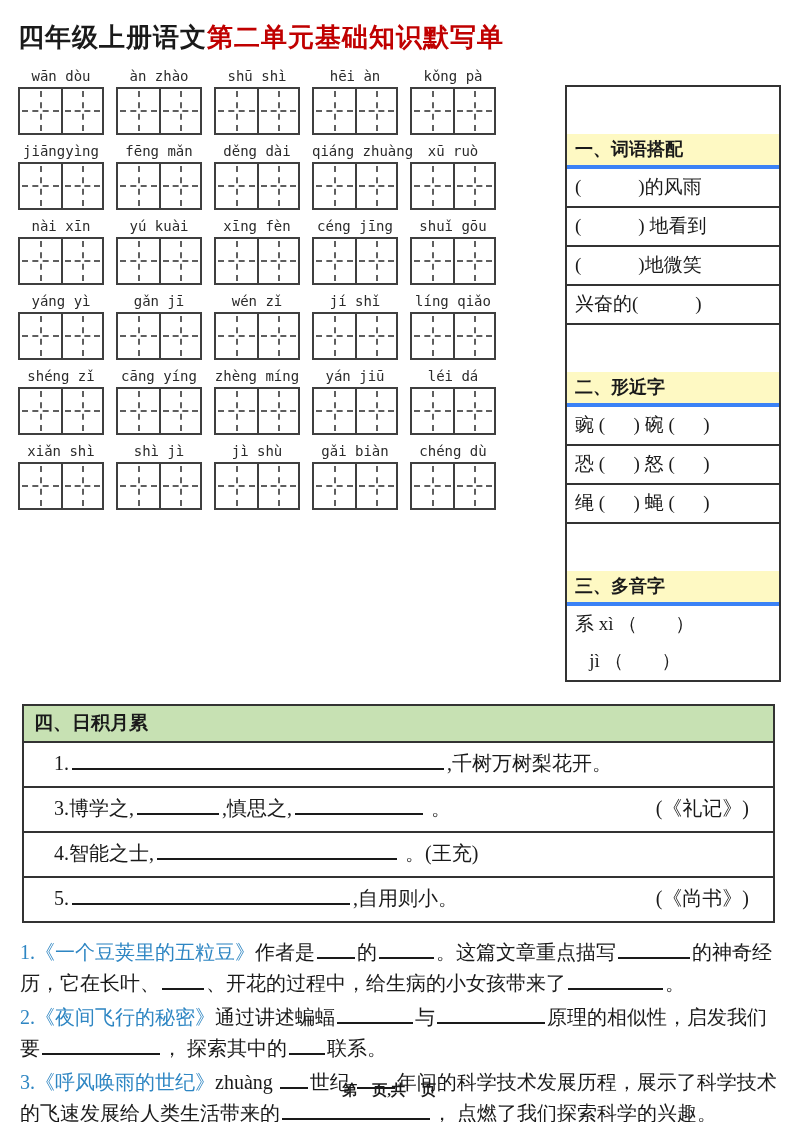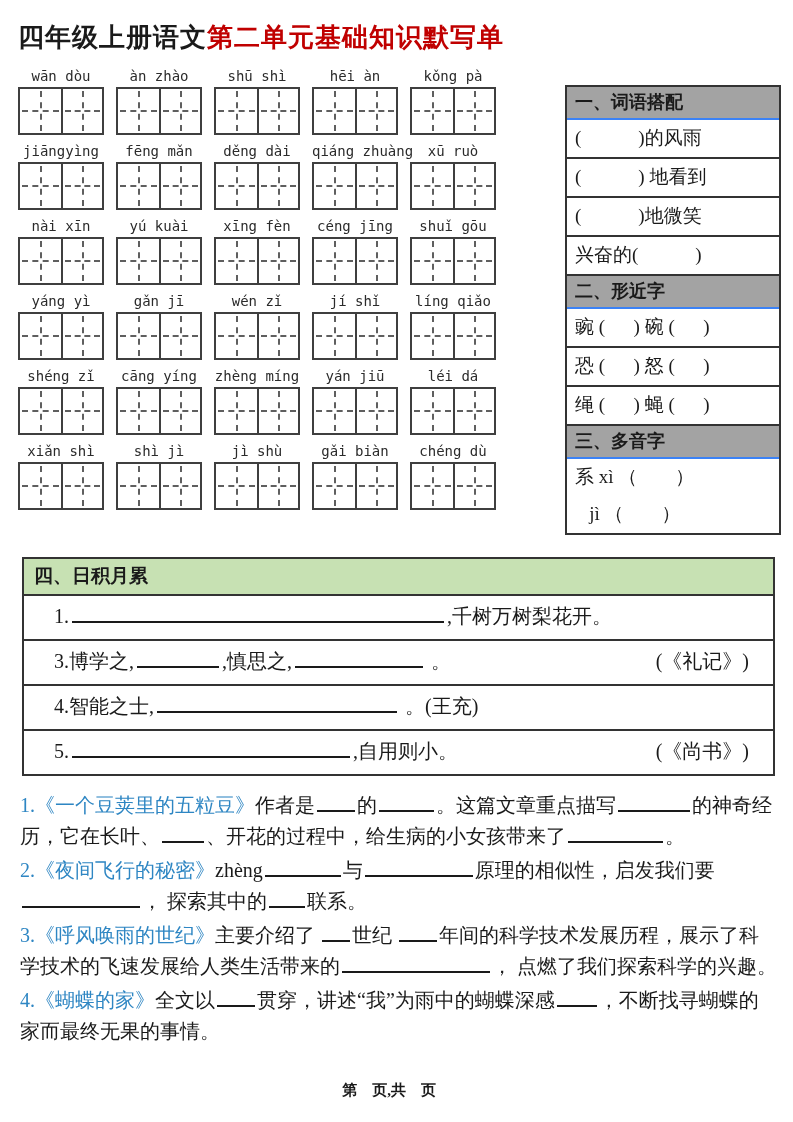--- a/index.html
+++ b/index.html
@@ -67,26 +67,27 @@
 
   
   .sidebar {
     width: 216px;
     flex: 0 0 216px;
     margin-left: 7px;
     margin-top: 20px;
     border: 2px solid #333;
   }
   .sb-header {
-    background: #a3a3a3;
+    background: #fef9c3;
     font-weight: bold;
     font-size: 18px;
     padding: 3px 6px 4px 8px;
-    border-bottom: 2px solid #3b82f6;
-    font-family: "Liberation Serif", serif;
+    border-bottom: 4px solid #3b82f6;
+    font-family: "Liberation Serif", serif;
+    margin-top: 47px;
   }
   .sb-row {
     font-size: 19px;
     padding: 5px 4px 6px 8px;
     border-bottom: 2px solid #333;
     white-space: pre;
     font-family: "Liberation Serif", serif;
     overflow: hidden;
   }
   .sb-row.no-border { border-bottom: none; }
@@ -522,25 +523,25 @@
       <span class="attr-right attr-pad-sm">(《尚书》)</span>
     </div>
   </div>
 
   <div class="notes">
     <div class="para">
       <span class="pt">1.《一个豆荚里的五粒豆》</span><span>作者是</span><span class="iblank" style="width:38px"></span><span>的</span><span class="iblank" style="width:55px"></span><span>。这篇文章重点描写</span><span class="iblank" style="width:72px"></span><span>的神奇经历，它在长叶、</span><span class="iblank" style="width:42px"></span><span>、开花的过程中，给生病的小女孩带来了</span><span class="iblank" style="width:95px"></span><span>。</span>
     </div>
 
     <div class="para">
-      <span class="pt">2.《夜间飞行的秘密》</span><span>zhèng</span><span class="iblank" style="width:76px"></span><span>与</span><span class="iblank" style="width:108px"></span><span>原理的相似性，启发我们要</span><span class="iblank" style="width:118px"></span><span>， 探索其中的</span><span class="iblank" style="width:36px"></span><span>联系。</span>
+      <span class="pt">2.《夜间飞行的秘密》</span><span>通过讲述蝙蝠</span><span class="iblank" style="width:76px"></span><span>与</span><span class="iblank" style="width:108px"></span><span>原理的相似性，启发我们要</span><span class="iblank" style="width:118px"></span><span>， 探索其中的</span><span class="iblank" style="width:36px"></span><span>联系。</span>
     </div>
 
     <div class="para">
-      <span class="pt">3.《呼风唤雨的世纪》</span><span>主要介绍了 </span><span class="iblank" style="width:28px"></span><span>世纪 </span><span class="iblank" style="width:38px"></span><span>年间的科学技术发展历程，展示了科学技术的飞速发展给人类生活带来的</span><span class="iblank" style="width:148px"></span><span>， 点燃了我们探索科学的兴趣。</span>
+      <span class="pt">3.《呼风唤雨的世纪》</span><span>zhuàng </span><span class="iblank" style="width:28px"></span><span>世纪 </span><span class="iblank" style="width:38px"></span><span>年间的科学技术发展历程，展示了科学技术的飞速发展给人类生活带来的</span><span class="iblank" style="width:148px"></span><span>， 点燃了我们探索科学的兴趣。</span>
     </div>
 
     <div class="para">
       <span class="pt">4.《蝴蝶的家》</span><span>全文以</span><span class="iblank" style="width:38px"></span><span>贯穿，讲述“我”为雨中的蝴蝶深感</span><span class="iblank" style="width:40px"></span><span>，不断找寻蝴蝶的家而最终无果的事情。</span>
     </div>
   </div>
 
 </div>
 
 <div class="footer">第　页,共　页</div>

